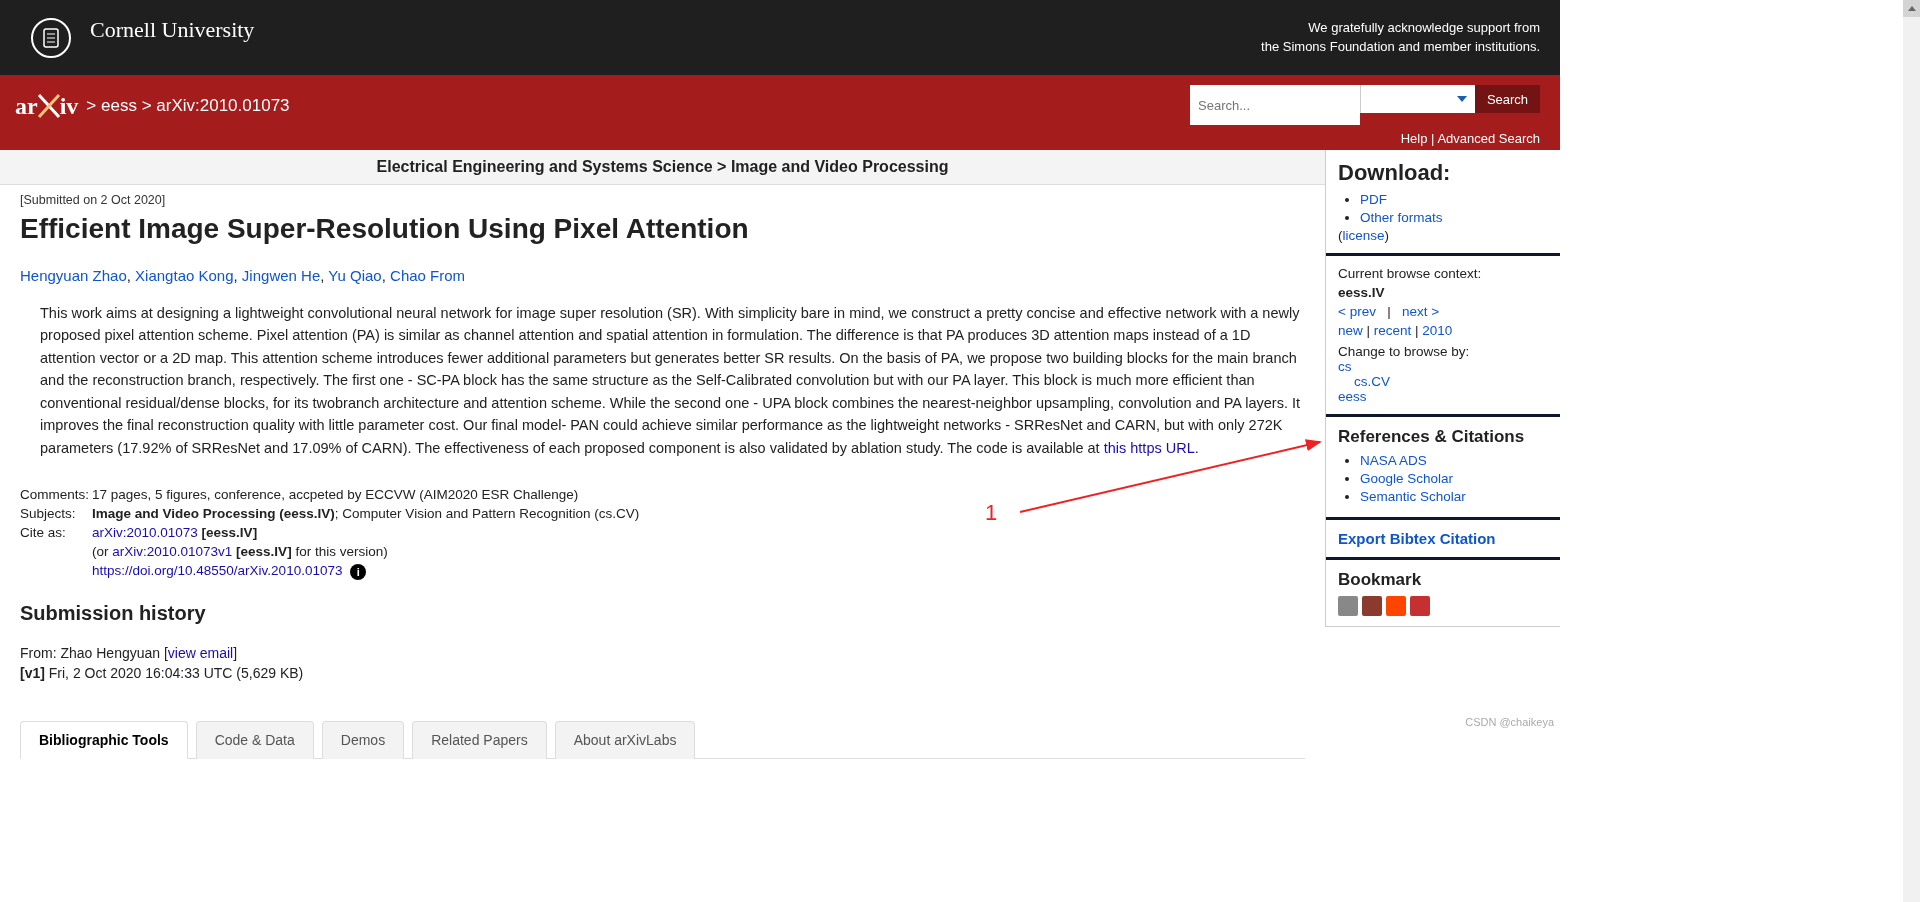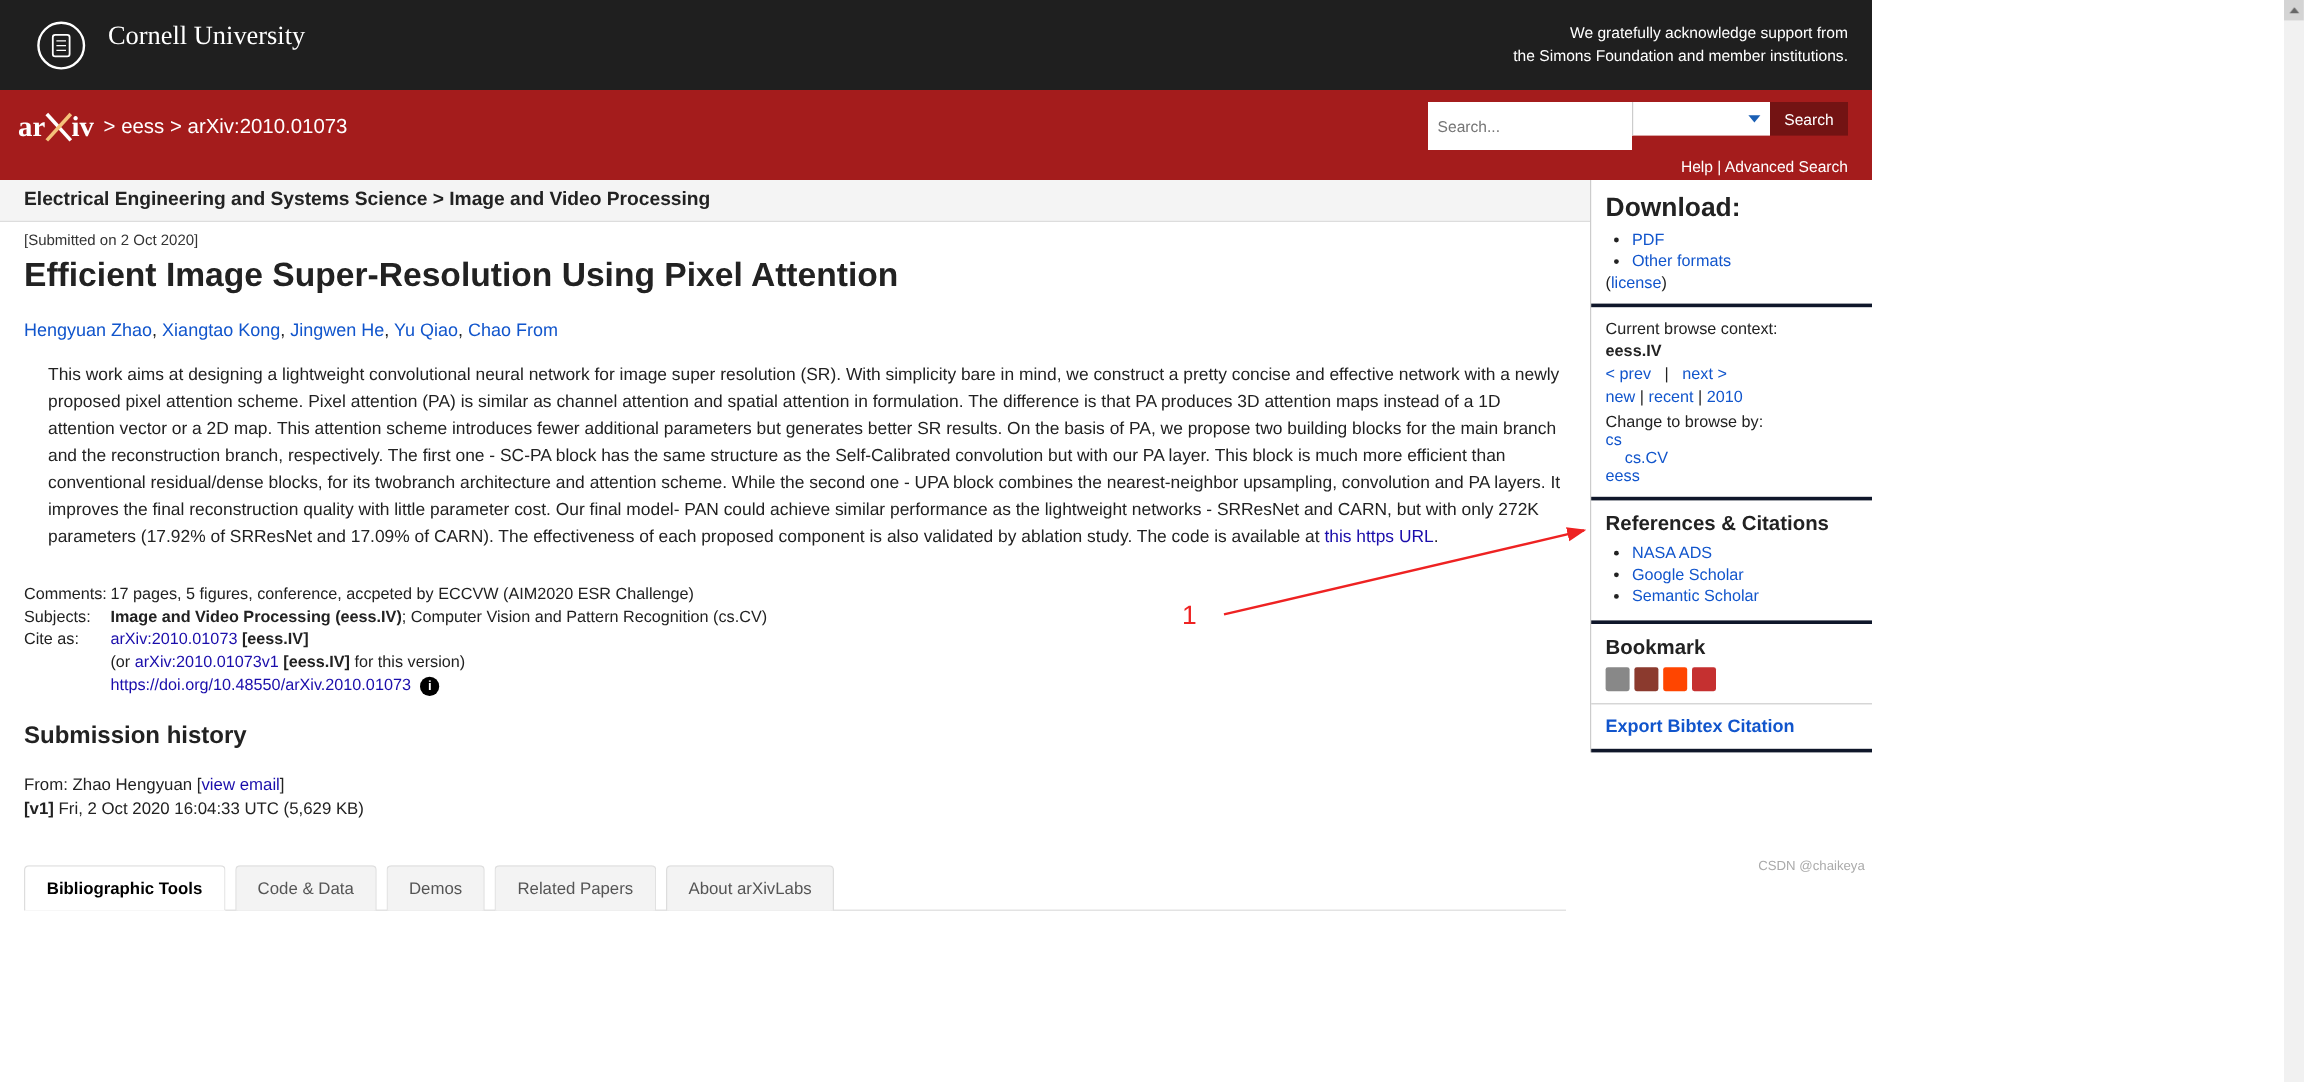--- a/index.html
+++ b/index.html
@@ -127,21 +127,21 @@
     <div class="help-row">
       <a href="#">Help</a> |
       <a href="#">Advanced Search</a>
     </div>
   </div>
 </div>
 
 <div class="columns">
 
   <div class="main-col">
-    <div class="subject-bar" style="margin:-6px -20px 8px -20px;">Electrical Engineering and Systems Science &gt; Image and Video Processing</div>
+    <div class="subject-bar" style="margin:-6px -20px 8px -20px;text-align:center;">Electrical Engineering and Systems Science &gt; Image and Video Processing</div>
 
     <div class="submit-date">[Submitted on 2 Oct 2020]</div>
     <h1 class="paper-title">Efficient Image Super-Resolution Using Pixel Attention</h1>
 
     <div class="authors">
       <a href="#">Hengyuan Zhao</a>,
       <a href="#">Xiangtao Kong</a>,
       <a href="#">Jingwen He</a>,
       <a href="#">Yu Qiao</a>,
       <a href="#">Chao From</a>
@@ -235,32 +235,32 @@
 
     <div class="side-box">
       <h3>References &amp; Citations</h3>
       <ul>
         <li><a href="#">NASA ADS</a></li>
         <li><a href="#">Google Scholar</a></li>
         <li><a href="#">Semantic Scholar</a></li>
       </ul>
     </div>
 
+    <div class="side-box">
+      <a href="#" class="export-link">Export Bibtex Citation</a>
+    </div>
+
     <div class="side-box" style="border-bottom:1px solid #ccc;">
       <h3>Bookmark</h3>
       <div class="bookmark-icons">
         <span class="bicon" style="background:#888;"></span>
         <span class="bicon" style="background:#8b3a2e;"></span>
         <span class="bicon" style="background:#ff4500;"></span>
         <span class="bicon" style="background:#c53030;"></span>
       </div>
-    </div>
-
-    <div class="side-box">
-      <a href="#" class="export-link">Export Bibtex Citation</a>
     </div>
   </div>
 </div>
 
 <svg class="arrow" width="330" height="100">
   <defs>
     <marker id="arrowhead" markerWidth="8" markerHeight="8" refX="7" refY="3" orient="auto">
       <polygon points="0 0, 8 3, 0 6" fill="#e22"></polygon>
     </marker>
   </defs>

